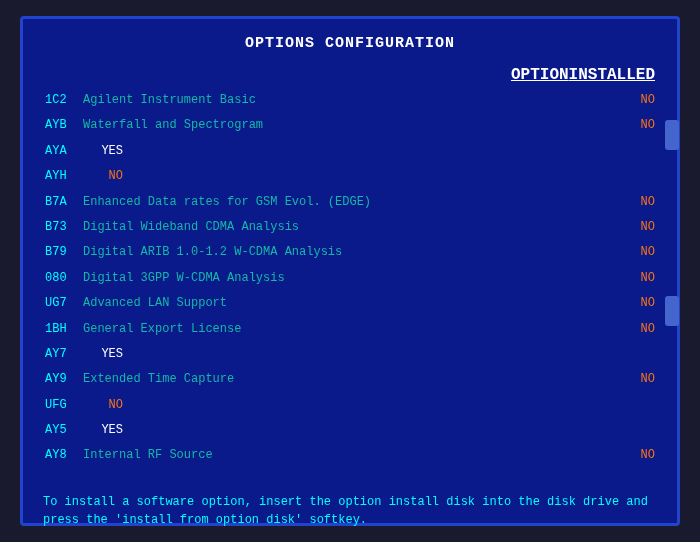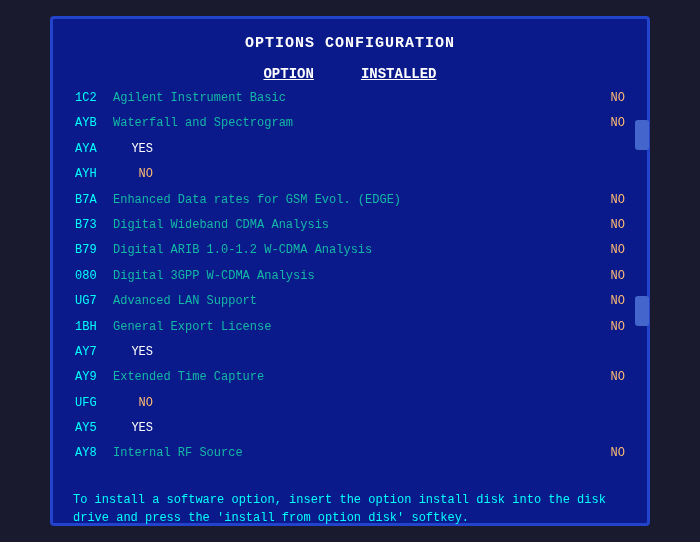--- a/index.html
+++ b/index.html
@@ -12,48 +12,47 @@
       width: 700px;
       height: 542px;
       background: #1a1a2e;
       display: flex;
       align-items: center;
       justify-content: center;
       font-family: 'Courier New', Courier, monospace;
     }
 
     .screen {
-      width: 600px;
+      width: 660px;
       height: 510px;
       background: #0a1a8a;
       border: 3px solid #2244cc;
       border-radius: 4px;
       padding: 16px 20px;
       position: relative;
     }
 
     .title-bar {
       text-align: center;
       color: #ffffff;
       font-size: 15px;
       font-weight: bold;
       margin-bottom: 14px;
       letter-spacing: 1px;
     }
 
     .table-header {
       display: flex;
-      justify-content: center;
+      justify-content: flex-end;
       color: #ffffff;
-      font-size: 14px;
+      font-size: 16px;
       font-weight: bold;
       margin-bottom: 4px;
       padding: 0 2px;
       text-decoration: underline;
-      gap: 47px;
     }
 
     .options-list {
       width: 100%;
     }
 
     .option-row {
       display: flex;
       align-items: flex-start;
       color: #00ffff;
@@ -71,21 +70,21 @@
 
     .option-desc {
       flex: 1;
       color: #14b8a6;
     }
 
     .option-status {
       width: 40px;
       text-align: right;
       flex-shrink: 0;
-      color: #fdba74;
+      color: #f97316;
     }
 
     .option-status.yes {
       color: #ffffff;
     }
 
     .footer-text {
       margin-top: 28px;
       color: #00ffff;
       font-size: 12px;

